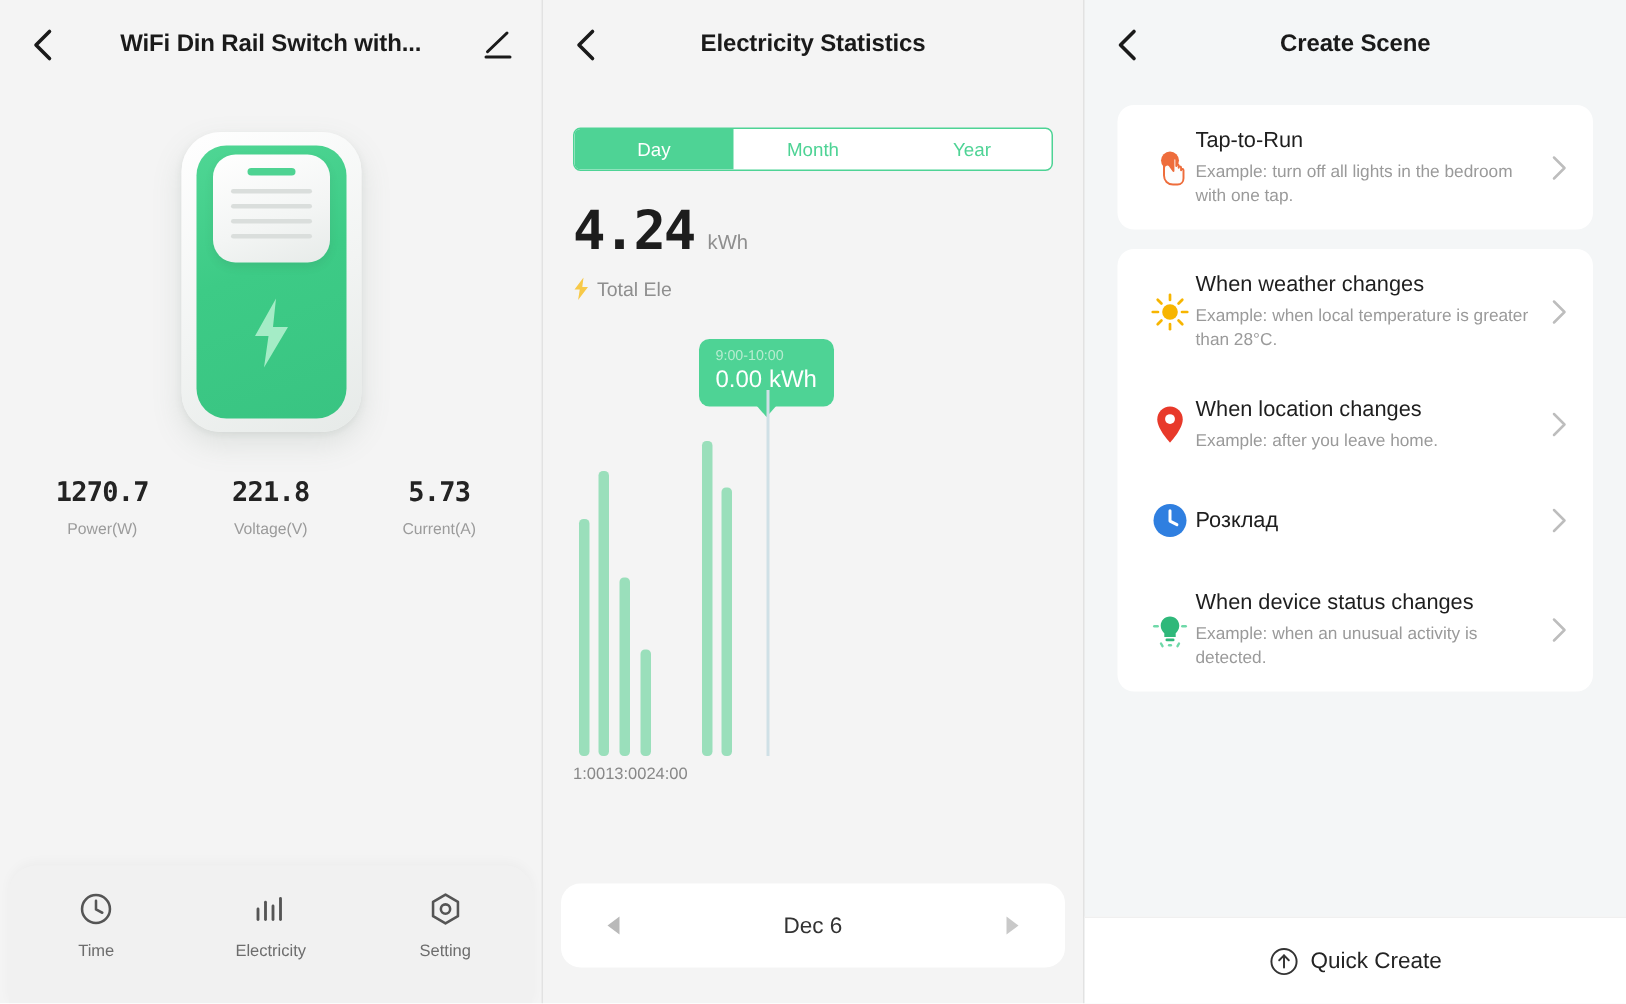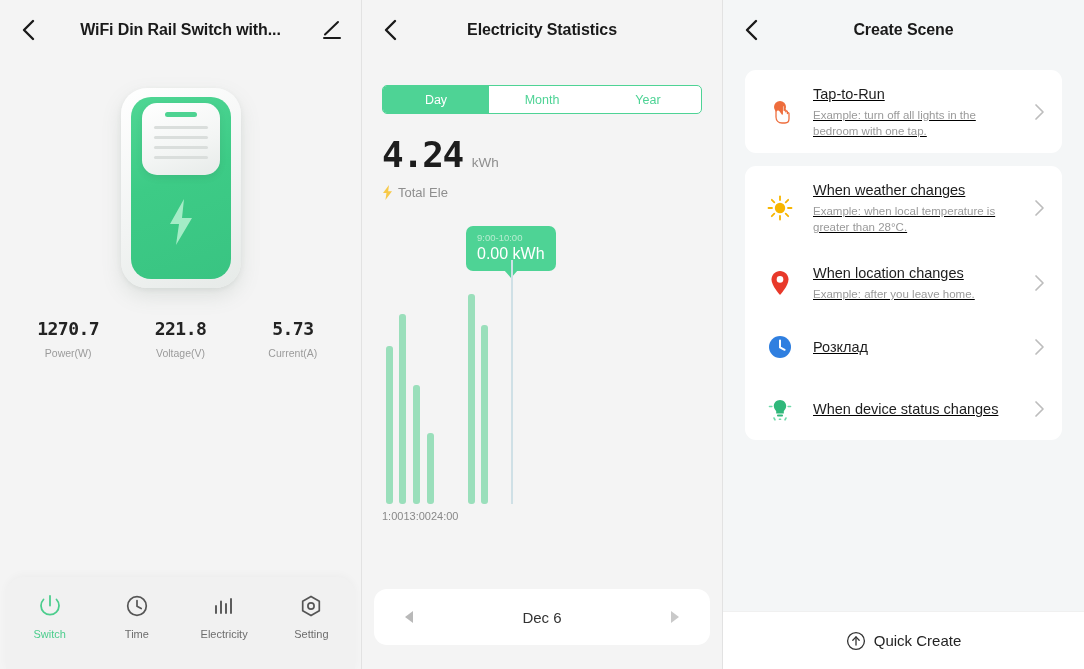--- a/index.html
+++ b/index.html
@@ -165,21 +165,21 @@
   .arrow-btn { cursor: pointer; padding: 6px; display: flex; }
 
   
   .card {
     background: #ffffff; border-radius: 11px; margin: 0 22px 13px;
     overflow: hidden;
   }
   .card.group { margin-bottom: 0; }
   .scene-row {
     display: flex; align-items: center; padding: 14px 14px 14px 18px;
-    cursor: pointer; gap: 16px; text-decoration: underline;
+    cursor: pointer; gap: 0;
   }
   .scene-ic {
     width: 34px; min-width: 34px; height: 34px;
     display: flex; align-items: center; justify-content: center;
   }
   .scene-txt { flex: 1; }
   .scene-title {
     font-size: 14.5px; color: #1e1e1e; line-height: 20px;
   }
   .scene-sub {
@@ -246,27 +246,20 @@
         <div class="stat-val">221.8</div>
         <div class="stat-lbl">Voltage(V)</div>
       </div>
       <div class="stat">
         <div class="stat-val">5.73</div>
         <div class="stat-lbl">Current(A)</div>
       </div>
     </div>
 
     <div class="tabbar">
-      <div class="tab active">
-        <svg width="26" height="26" viewBox="0 0 26 26">
-          <path d="M6.5 6.5 A9 9 0 1 0 19.5 6.5" fill="none" stroke="#4ccd8d" stroke-width="1.8" stroke-linecap="round"></path>
-          <line x1="13" y1="3" x2="13" y2="12.5" stroke="#4ccd8d" stroke-width="1.8" stroke-linecap="round"></line>
-        </svg>
-        <div class="tab-lbl">Switch</div>
-      </div>
       <div class="tab">
         <svg width="26" height="26" viewBox="0 0 26 26">
           <circle cx="13" cy="13" r="9.3" fill="none" stroke="#555" stroke-width="1.7"></circle>
           <polyline points="13,7.5 13,13.3 17.2,15.5" fill="none" stroke="#555" stroke-width="1.7" stroke-linecap="round" stroke-linejoin="round"></polyline>
         </svg>
         <div class="tab-lbl">Time</div>
       </div>
       <div class="tab">
         <svg width="26" height="26" viewBox="0 0 26 26">
           <g stroke="#555" stroke-width="1.9" stroke-linecap="round">
@@ -457,20 +450,21 @@
               <line x1="3.5" y1="11.5" x2="5.8" y2="11.5"></line>
                 <line x1="22.2" y1="11.5" x2="24.5" y2="11.5"></line>
               <line x1="8" y1="23" x2="9" y2="24.8"></line>
                 <line x1="19" y1="24.8" x2="20" y2="23"></line>
               <line x1="13.4" y1="24.2" x2="14.6" y2="24.2"></line>
             </g>
           </svg>
         </div>
         <div class="scene-txt">
           <div class="scene-title">When device status changes</div>
+          <div class="scene-sub">Example: when an unusual activity is detected.</div>
         </div>
         <div class="chev">
           <svg width="11" height="18" viewBox="0 0 11 18">
             <polyline points="2,2 9,9 2,16" fill="none" stroke="#bdbdbd" stroke-width="1.7" stroke-linecap="round" stroke-linejoin="round"></polyline>
           </svg>
         </div>
       </div>
     </div>
 
     <div class="quick">

